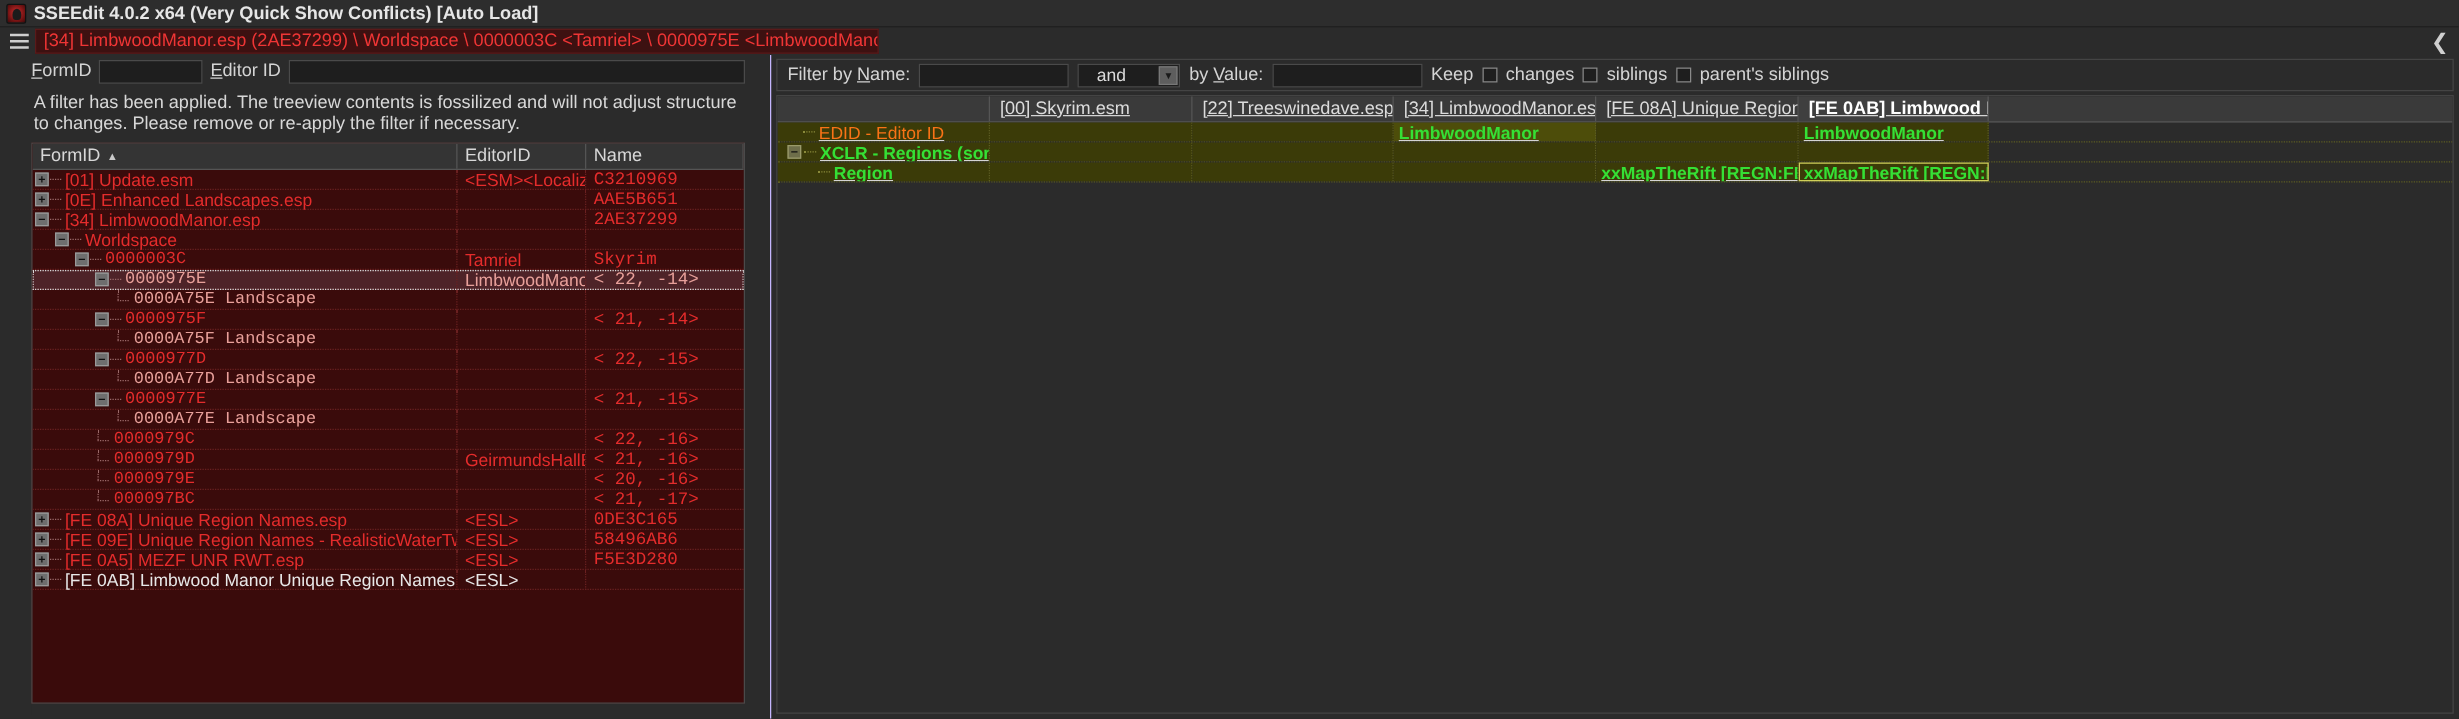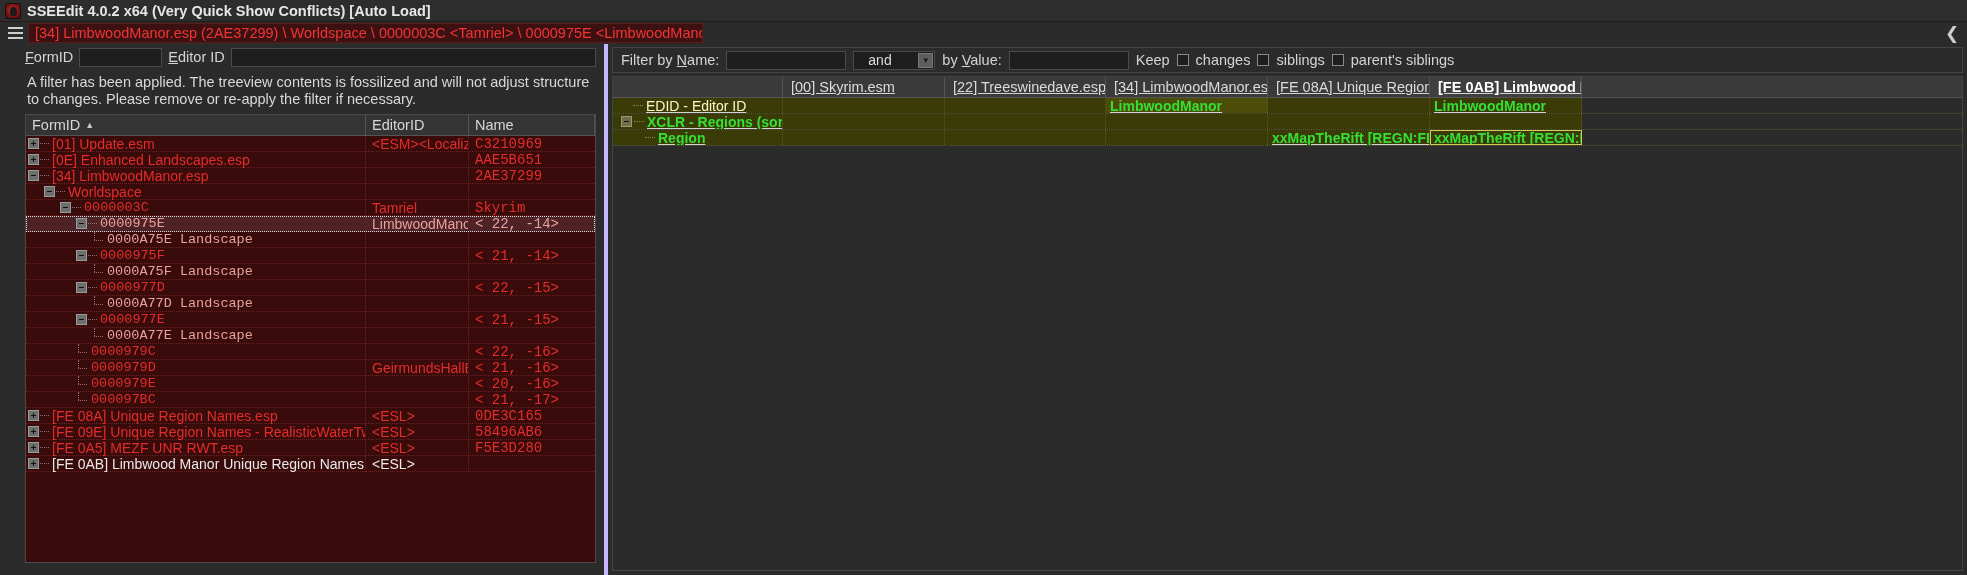--- a/index.html
+++ b/index.html
@@ -100,21 +100,22 @@
     width: 4px;
     background: #2b2b2b;
     cursor: col-resize;
     flex: none;
   }
   #right-pane {
     flex: 1;
     background: #2b2b2b;
     display: flex;
     flex-direction: column;
-    border-left: 4px solid #c4b5fd;
+    border-left: 1px solid #c4b5fd;
+    margin-left: 12px;
   }
 
   
   #idrow {
     height: 26px;
     display: flex;
     align-items: center;
     padding: 0 4px;
     gap: 6px;
   }
@@ -319,21 +320,21 @@
     border-right: 1px dotted #5d5d23;
     overflow: hidden; white-space: nowrap;
     flex: none;
     padding-left: 4px;
   }
   .grow.olive .gcell { background: #3b3b08; }
   .gcell.hl { background: #4d4d0a !important; }
   .gcell.box {
     outline: 1px solid #cfcf5a; outline-offset: -1px;
   }
-  .g-green   { color: #fef9c3; }
+  .g-green   { color: #f97316; }
   .g-green-b { color: #35e035; font-weight: bold; }
 
   .gname-cell { padding-left: 0; }
   .gdots { width: 10px; border-top: 1px dotted #8a8a3a; height: 1px; margin-right: 3px; flex:none;}
   .gexp {
     width: 11px; height: 11px; flex: none;
     border: 1px solid #9a9a6a; background: #6e6e4a;
     position: relative; margin-right: 2px; cursor: pointer;
   }
   .gexp::before {

